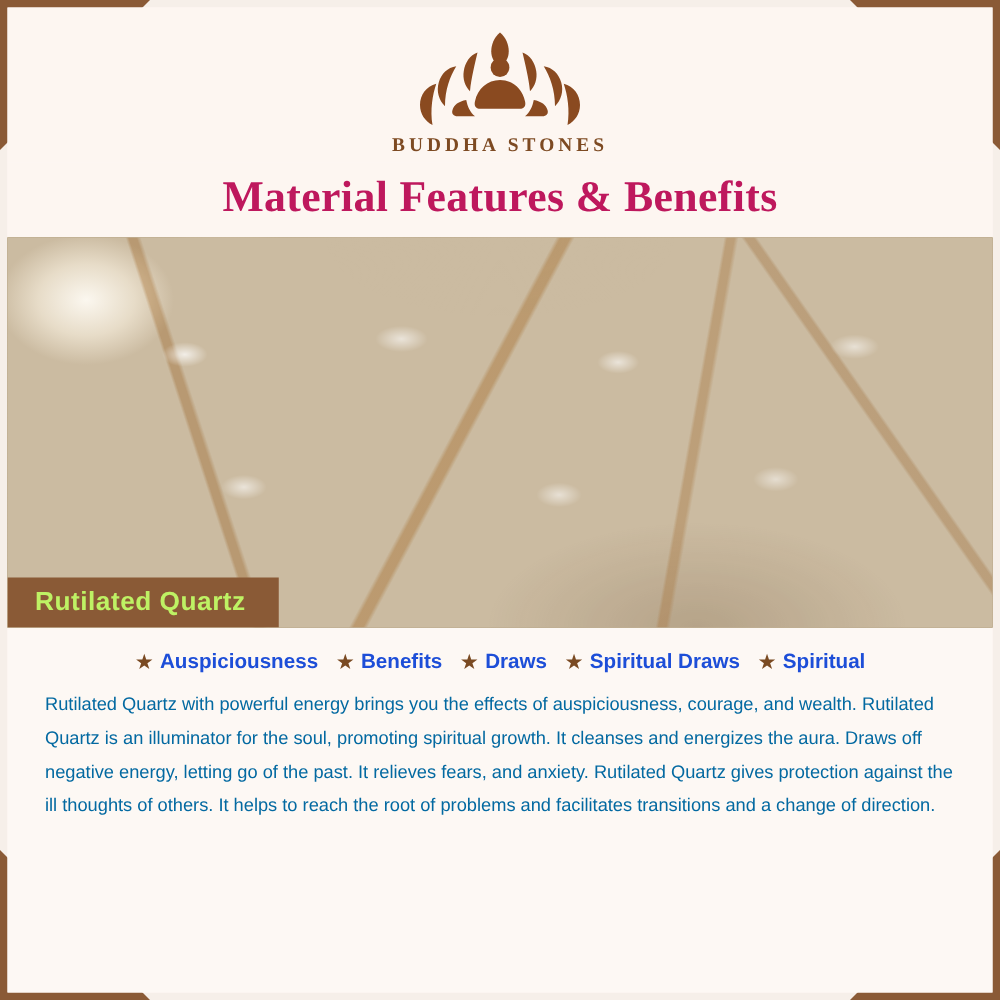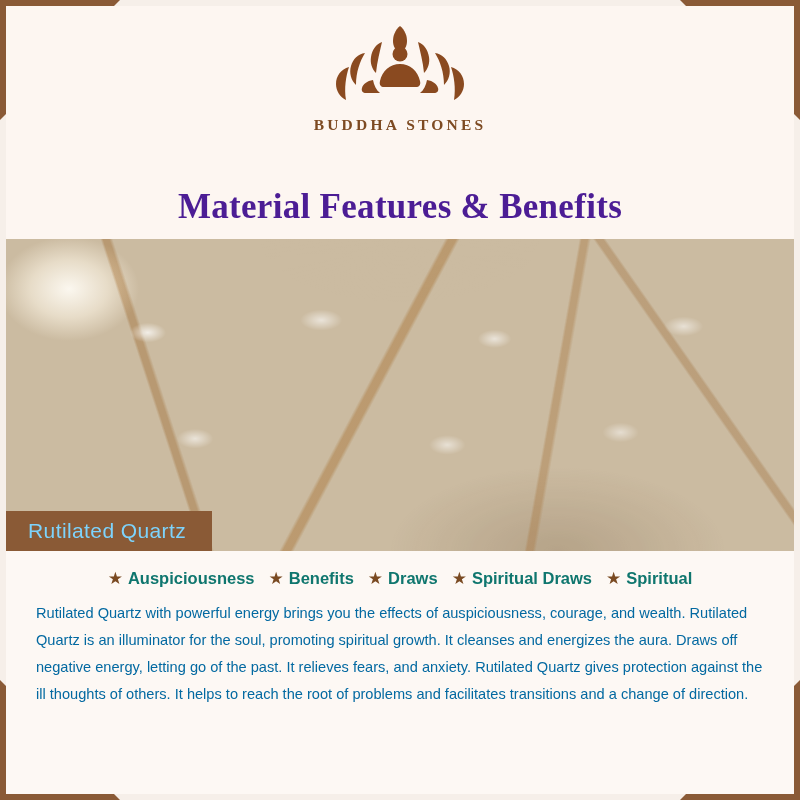--- a/index.html
+++ b/index.html
@@ -41,41 +41,40 @@
 
   
   .logo-block {
     padding-top: 14px;
     padding-bottom: 4px;
     text-align: center;
     background: #fdf6f1;
   }
   .logo-mark { display: block; margin: 0 auto; }
   .brand-name {
-    margin-top: 12px;
+    margin-top: 4px;
     font-size: 15.5px;
     letter-spacing: 3.2px;
     color: #7d4a22;
     font-weight: 700;
     font-family: "Liberation Serif", serif;
   }
 
   
   .title-bar {
     text-align: center;
     padding: 8px 0 12px 0;
     background: #fdf6f1;
   }
   .title {
     font-family: "Liberation Serif", serif;
     font-weight: 700;
     font-size: 35px;
-    color: #4c1d95;
+    color: #be185d;
     letter-spacing: 0.3px;
-    margin-top: 41px;
   }
 
   
   .hero {
     position: relative;
     height: 312px;
     width: 100%;
     overflow: hidden;
     background: #cfc0ad;
   }
@@ -127,24 +126,24 @@
       radial-gradient(ellipse 26px 14px at 56% 66%, rgba(255,255,255,0.55), transparent 70%),
       radial-gradient(ellipse 26px 14px at 78% 62%, rgba(255,255,255,0.5), transparent 70%);
     z-index: 1;
   }
 
   
   .ribbon {
     position: absolute;
     left: 0; bottom: 0;
     background: #8a5a36;
-    color: #7dd3fc;
+    color: #bef264;
     padding: 8px 26px 8px 22px;
     font-size: 21px;
-    font-weight: 400;
+    font-weight: 700;
     letter-spacing: 0.4px;
     z-index: 3;
   }
 
   
   .benefits {
     display: flex;
     justify-content: center;
     align-items: center;
     gap: 14px;
@@ -153,21 +152,21 @@
     flex-wrap: nowrap;
   }
   .benefit {
     display: flex;
     align-items: center;
     gap: 5px;
     white-space: nowrap;
   }
   .benefit .star { color: #7a4a22; font-size: 17px; line-height: 1; }
   .benefit .label {
-    color: #0f766e;
+    color: #1d4ed8;
     font-weight: 700;
     font-size: 16.5px;
   }
 
   
   .body-text {
     padding: 2px 30px 0 30px;
     background: #fdf8f4;
     color: #0369a1;
     font-size: 14.6px;

